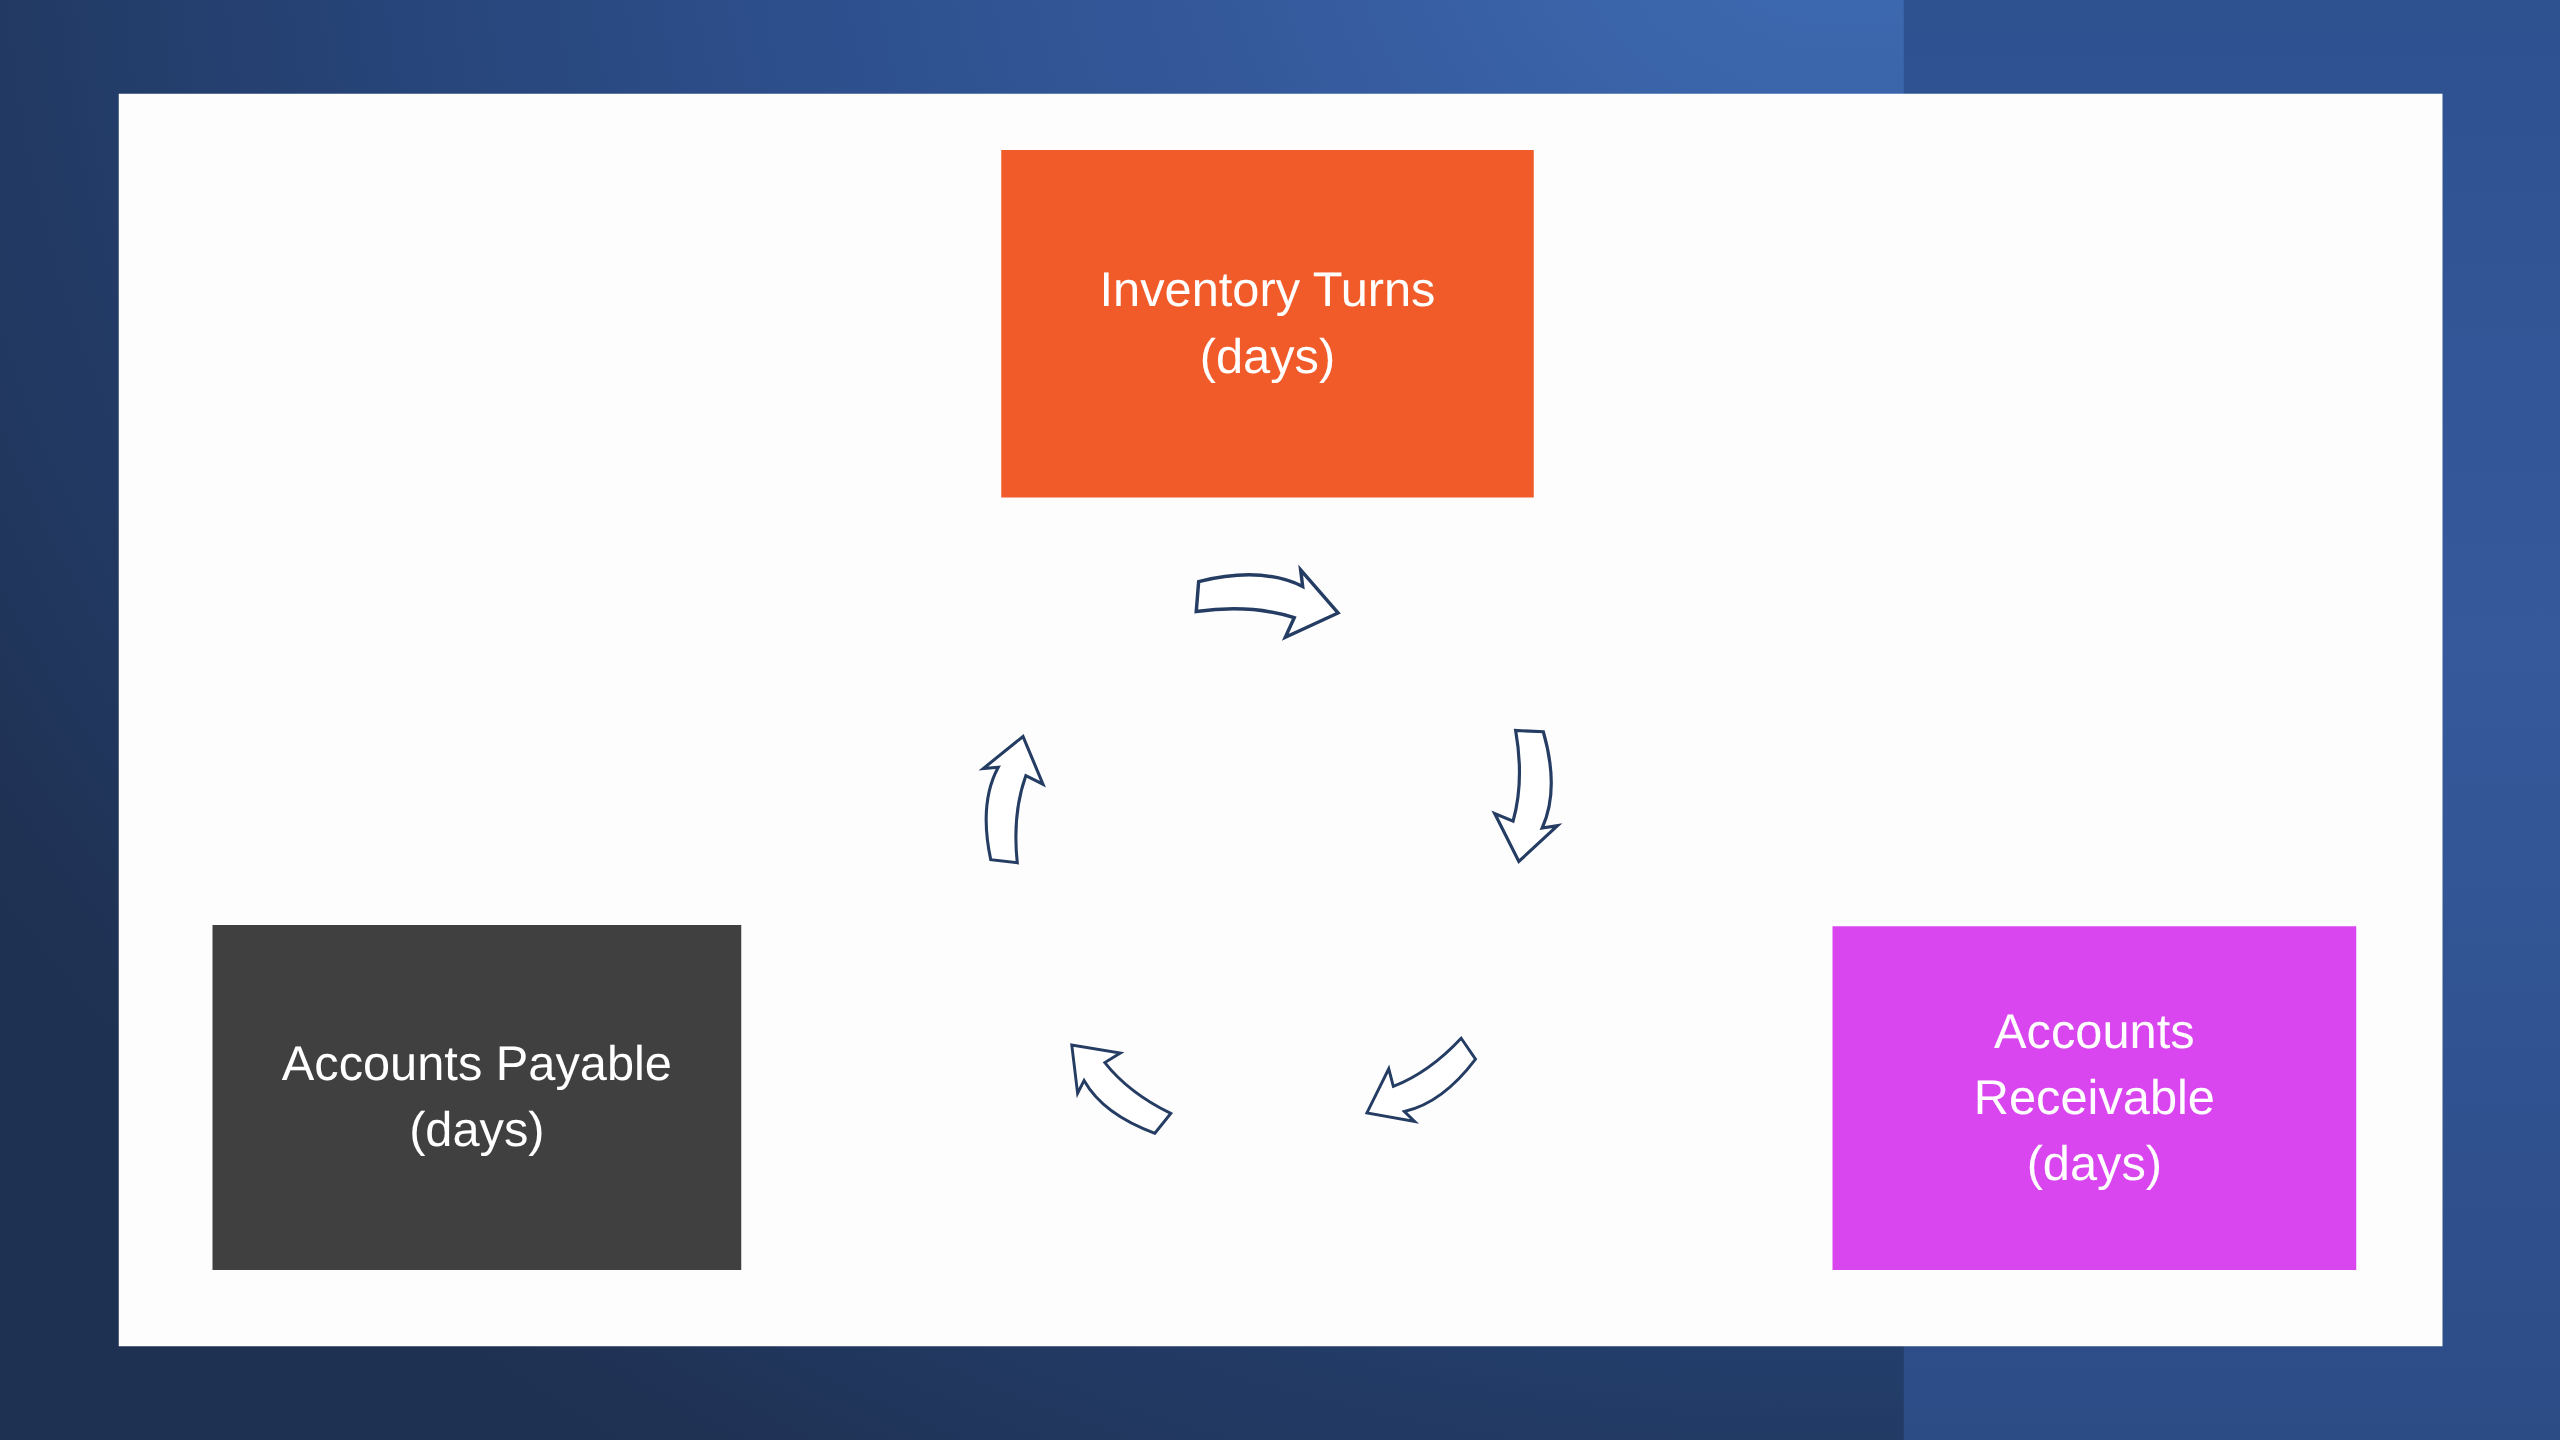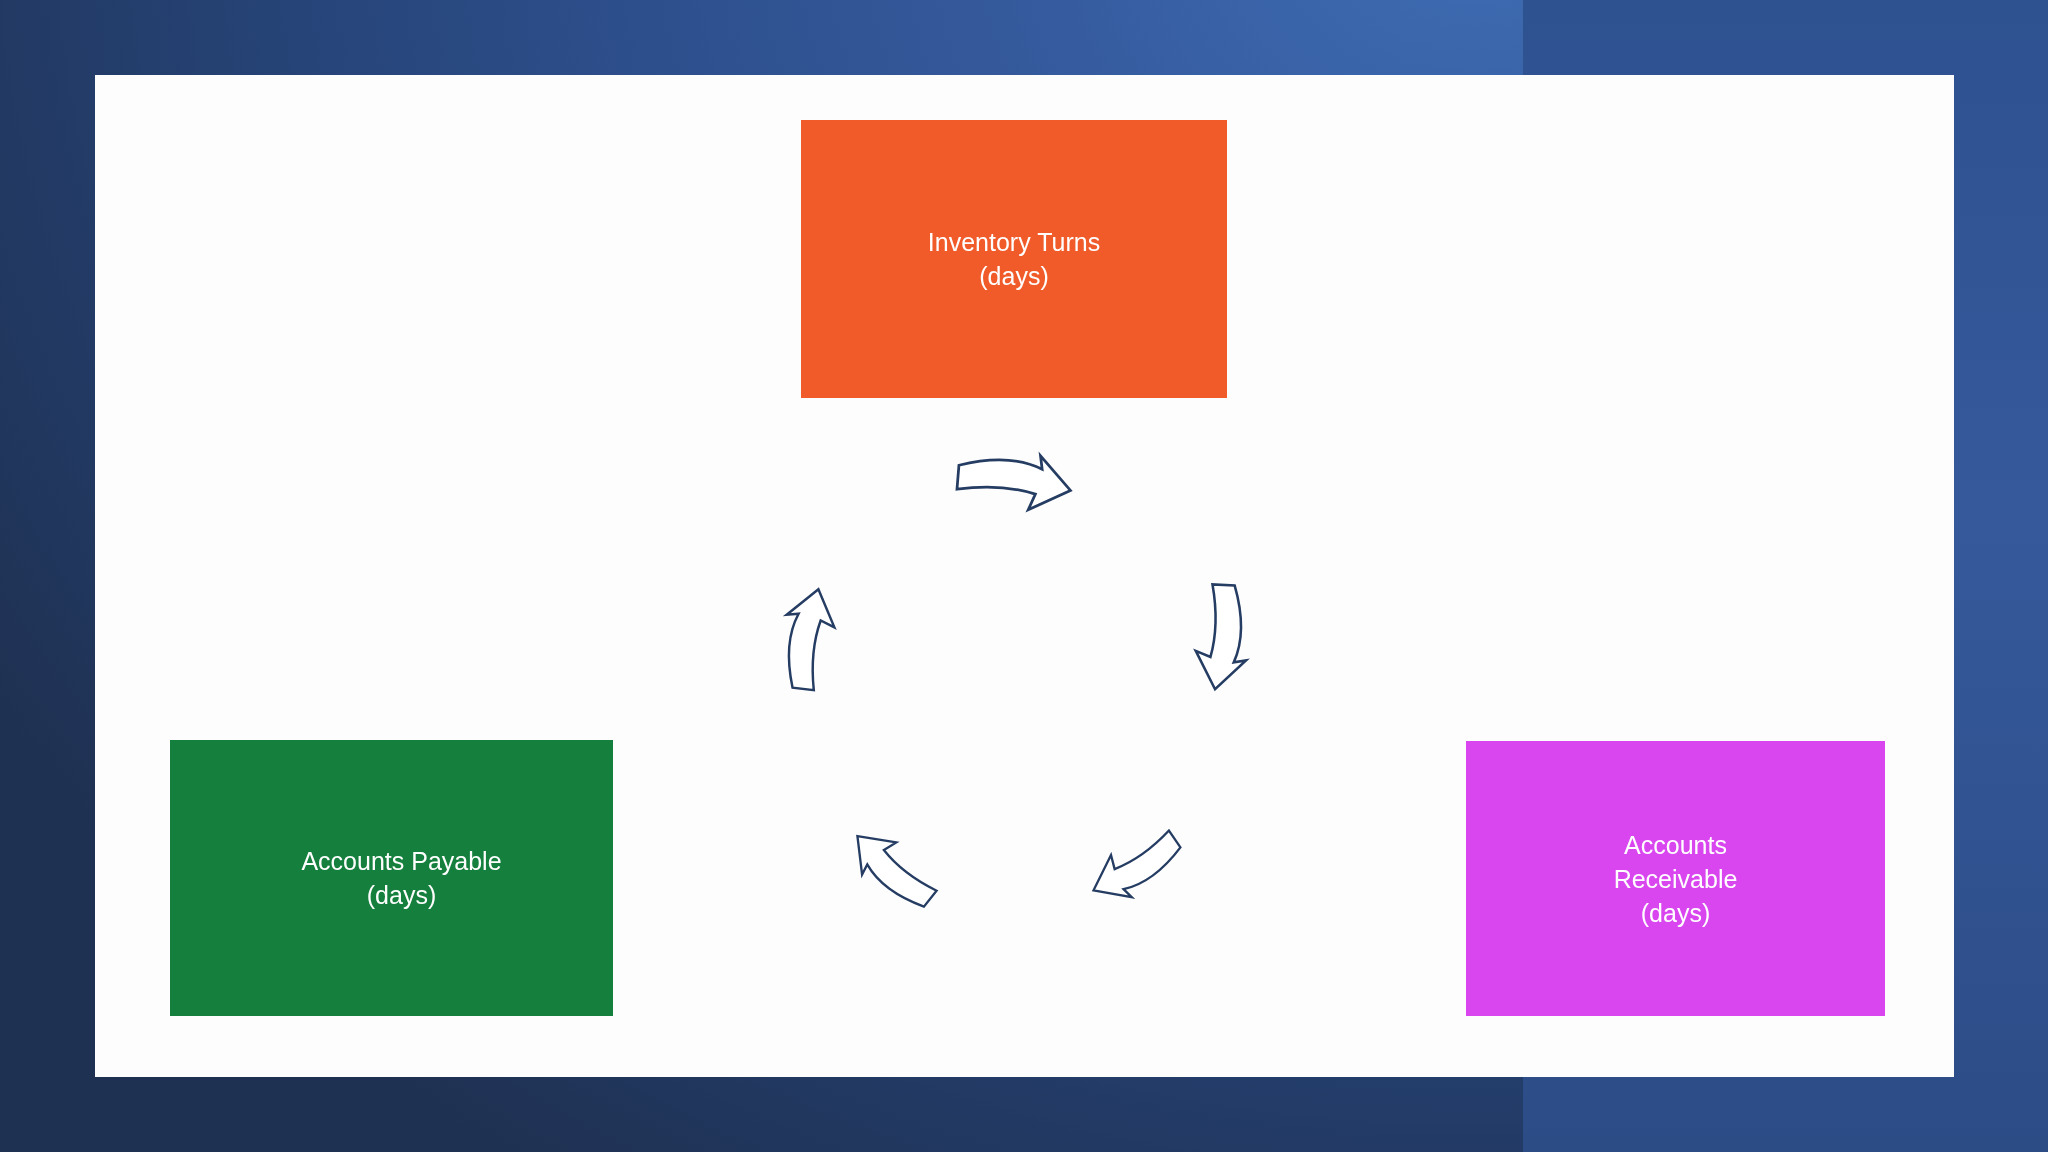--- a/index.html
+++ b/index.html
@@ -13,21 +13,21 @@
     position:absolute;left:1523px;top:0;width:525px;height:1152px;
     background:linear-gradient(to bottom,#2e5190 0%,#35599b 45%,#2c4c86 100%);
   }
   .slide{
     position:absolute;left:95px;top:75px;width:1859px;height:1002px;
     background:#fdfdfe;
   }
   .node{
     position:absolute;display:flex;flex-direction:column;
     align-items:center;justify-content:center;
-    color:#ffffff;font-size:25px;line-height:1.36;text-align:center;
+    color:#ffffff;font-size:39px;line-height:1.36;text-align:center;
   }
   .node-inventory{left:706px;top:45px;width:426px;height:278px;background:#f15a29;}
   .node-payable{left:75px;top:665px;width:423px;height:276px;background:#1f8a99;}
   .node-receivable{left:1371px;top:666px;width:419px;height:275px;background:#1f3a60;}
   .center-label{
     position:absolute;left:605px;top:585px;width:600px;
     text-align:center;color:#3a4a68;font-size:46px;line-height:54px;
     font-weight:300;letter-spacing:0.5px;
   }
   .arrow{
@@ -46,21 +46,21 @@
 <div class="stage">
   <div class="band-right"></div>
 
   <div class="slide">
 
     <div class="node node-inventory" style="background-color: rgb(241, 90, 41);">
       <div>Inventory Turns</div>
       <div>(days)</div>
     </div>
 
-    <div class="node node-payable" style="background-color: #15803d; padding-left: 20px;">
+    <div class="node node-payable" style="background-color: #404040;">
       <div>Accounts Payable</div>
       <div>(days)</div>
     </div>
 
     <div class="node node-receivable" style="background-color: #d946ef;">
       <div>Accounts</div>
       <div>Receivable</div>
       <div>(days)</div>
     </div>
 

